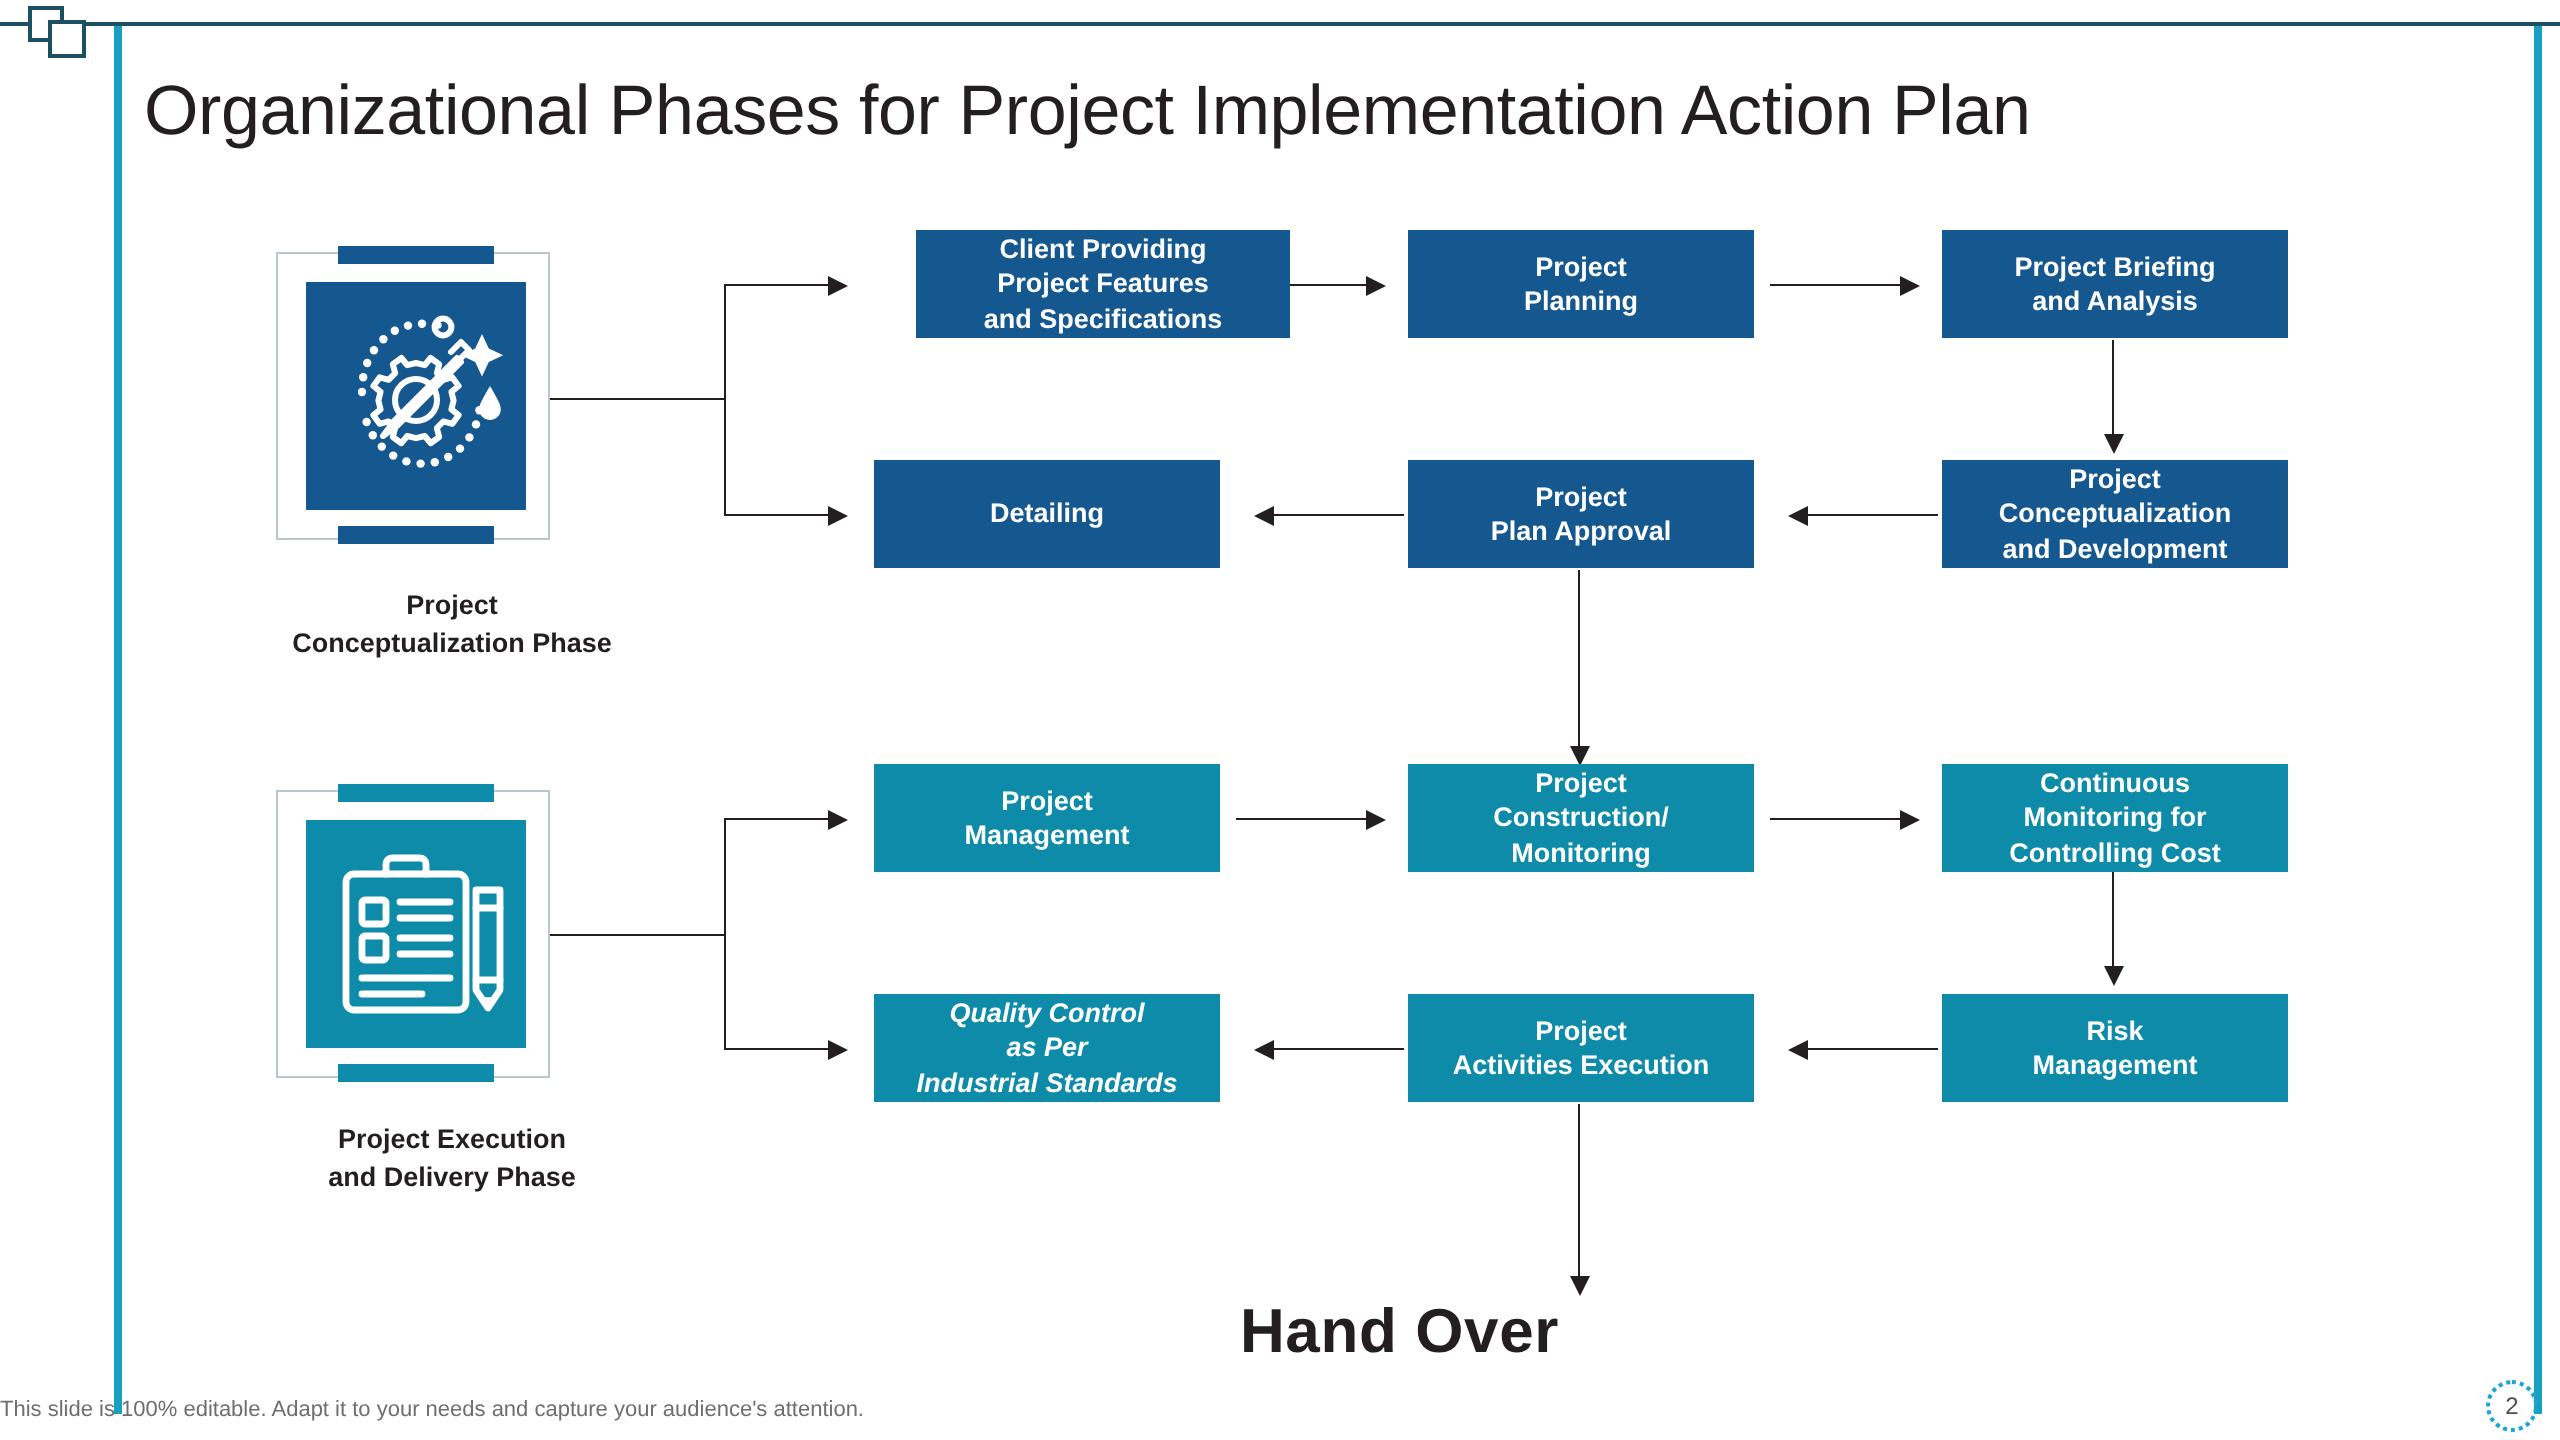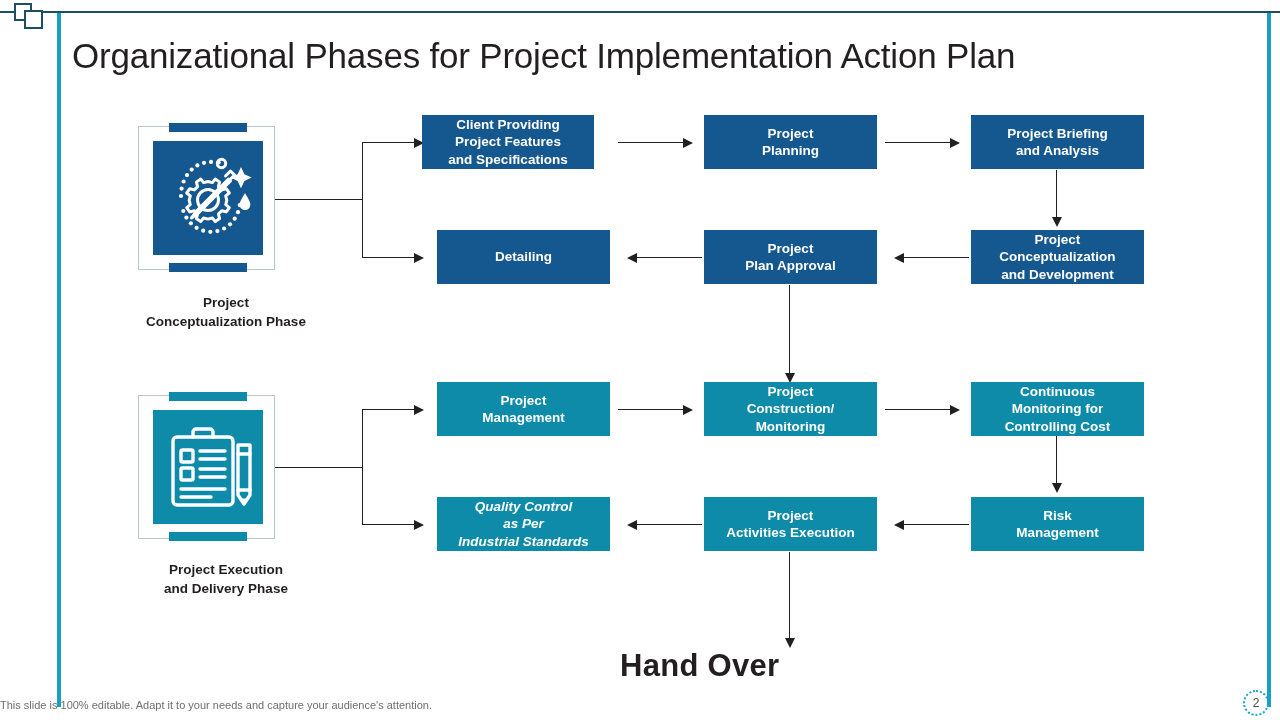--- a/index.html
+++ b/index.html
@@ -302,21 +302,21 @@
   <div class="arrow-d" style="left:1052px; top:217px;"></div>
 
   <div class="ln-h" style="left:903px; top:257px; width:66px;"></div>
   <div class="arrow-l" style="left:894px; top:252.5px;"></div>
   <div class="ln-h" style="left:636px; top:257px; width:66px;"></div>
   <div class="arrow-l" style="left:627px; top:252.5px;"></div>
 
   <div class="ln-v" style="left:789px; top:285px; height:89px;"></div>
   <div class="arrow-d" style="left:785px; top:373px;"></div>
 
-  <div class="pbox" style="left:422px; top:115px; width:172px; height:54px; background:#15578f;">
+  <div class="pbox" style="left:458px; top:115px; width:187px; height:54px; background:#15578f;">
     <div>
       <div>Client Providing</div>
       <div>Project Features</div>
       <div>and  Specifications</div>
     </div>
   </div>
 
   <div class="pbox" style="left:704px; top:115px; width:173px; height:54px; background:#15578f;">
     <div>
       <div>Project</div>

